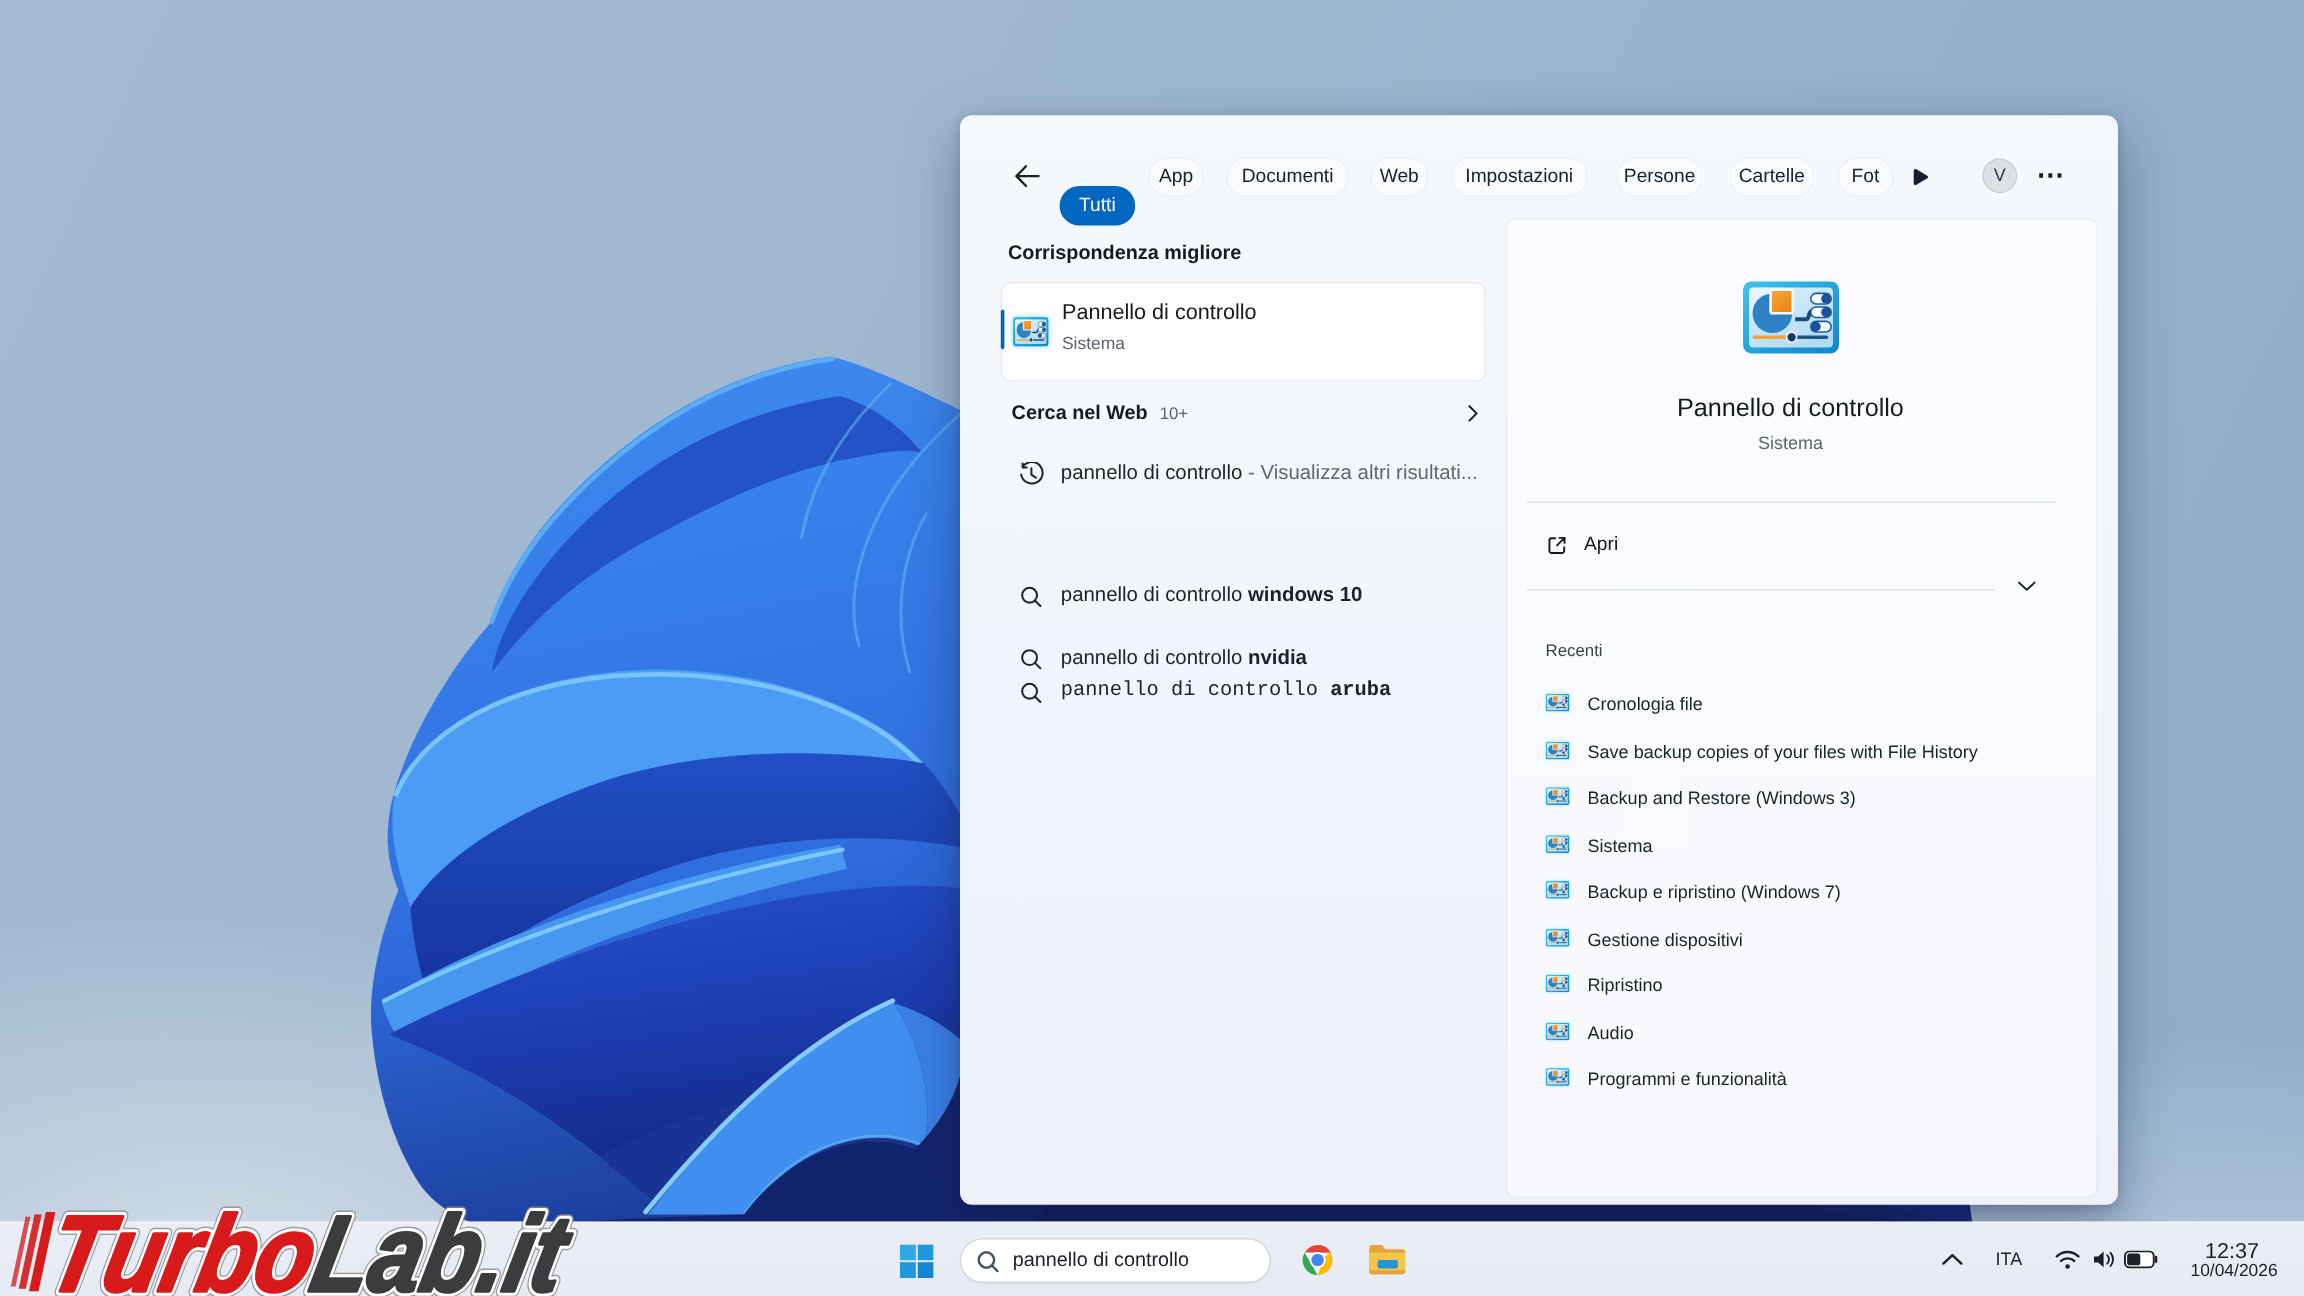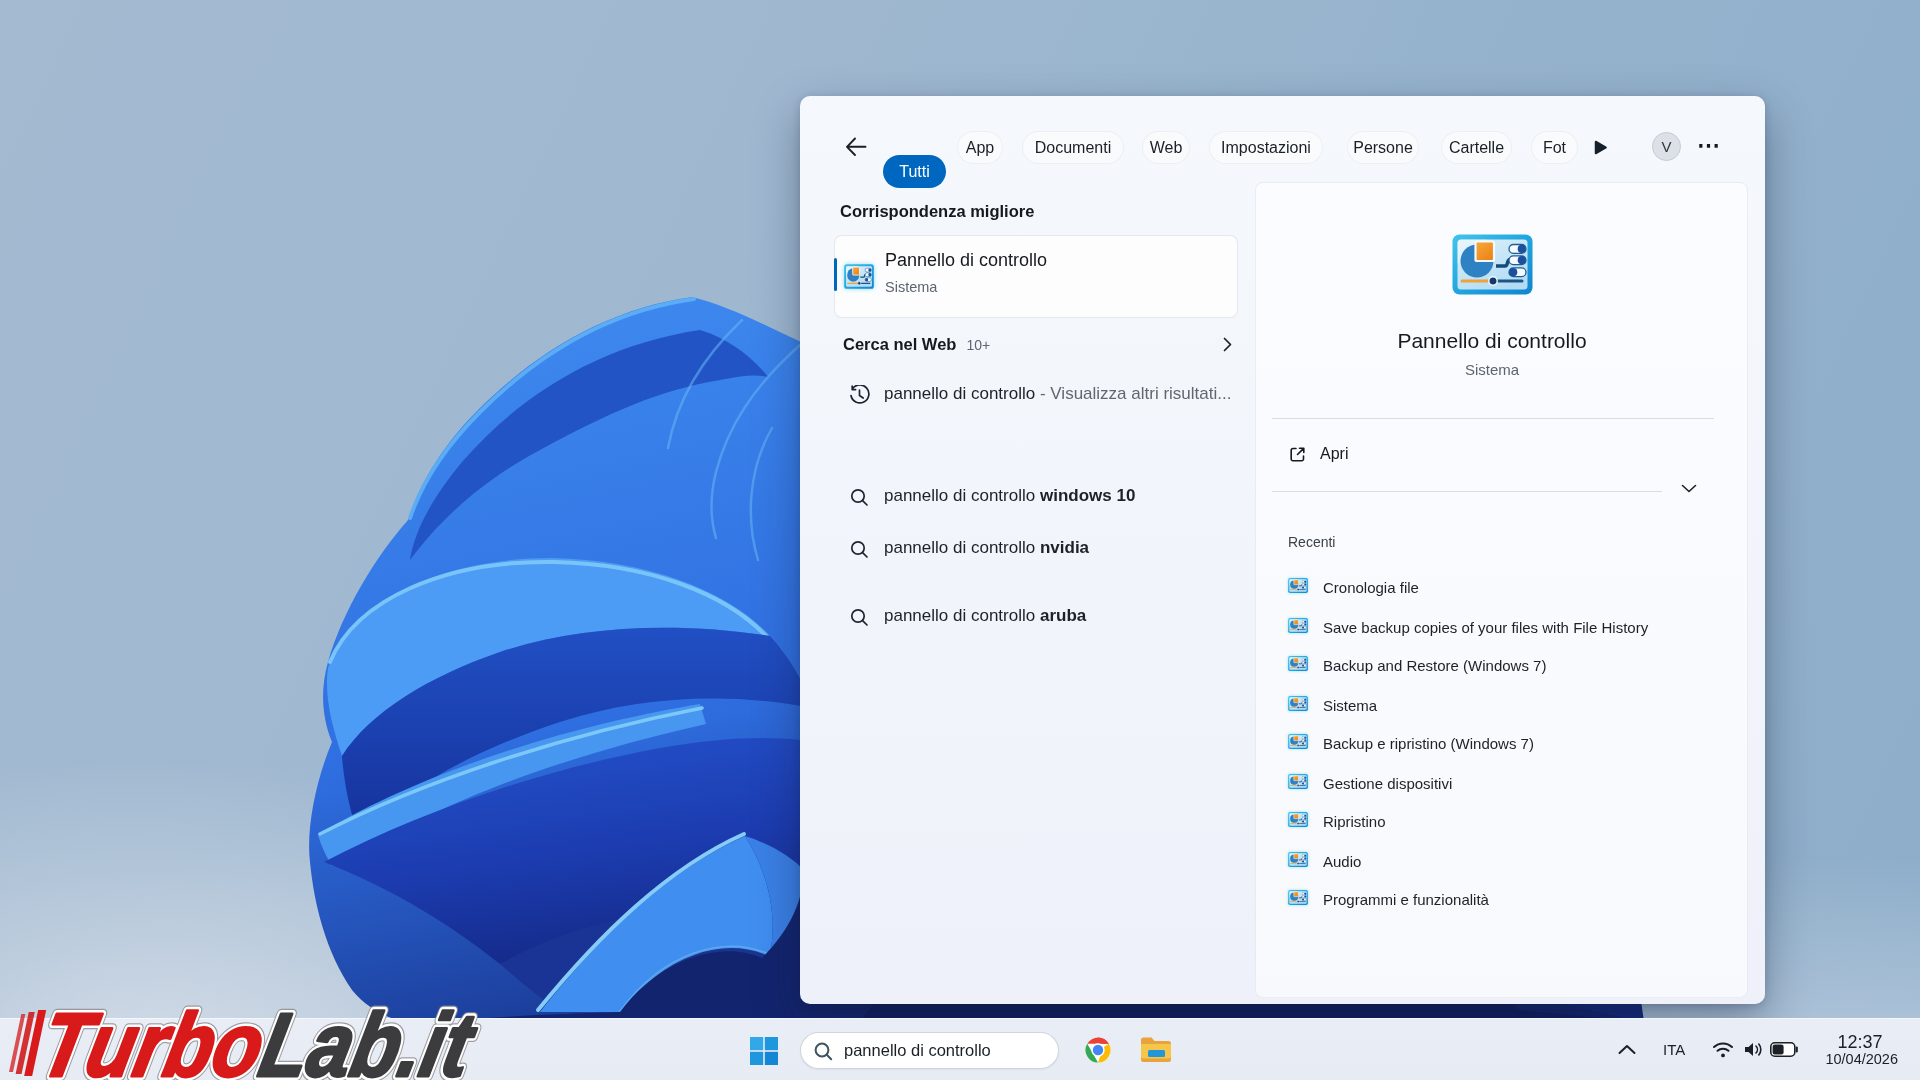--- a/index.html
+++ b/index.html
@@ -198,21 +198,21 @@
           </svg>
         <div class="tx">pannello di controllo <b>windows 10</b></div>
       </div>
       <div class="srow" style="top:347px;">
         <svg class="ic" width="21" height="21" viewBox="0 0 21 21">
             <circle cx="9" cy="9" r="6.2" stroke="#1d2430" stroke-width="1.7" fill="none"></circle>
             <path d="M13.6 13.6 L18 18" stroke="#1d2430" stroke-width="1.7" stroke-linecap="round"></path>
           </svg>
         <div class="tx">pannello di controllo <b>nvidia</b></div>
       </div>
-      <div class="srow" style="top:415px;">
+      <div class="srow" style="top:375px;font-family:Liberation Mono, monospace;">
         <svg class="ic" width="21" height="21" viewBox="0 0 21 21">
             <circle cx="9" cy="9" r="6.2" stroke="#1d2430" stroke-width="1.7" fill="none"></circle>
             <path d="M13.6 13.6 L18 18" stroke="#1d2430" stroke-width="1.7" stroke-linecap="round"></path>
           </svg>
         <div class="tx">pannello di controllo <b>aruba</b></div>
       </div>
     </div>
 
     <div id="rightcard">
       <svg class="bigicon" width="81" height="61" viewBox="0 0 81 61">
@@ -240,21 +240,21 @@
       <div class="rrow" style="top:386px;">
           <svg class="ic" width="20" height="15" viewBox="0 0 81 61">
             <use href="#cpicon"></use>
           </svg>
           <div class="tx">Cronologia file</div>
         </div>
       <div class="rrow" style="top:464px;">
           <svg class="ic" width="20" height="15" viewBox="0 0 81 61">
             <use href="#cpicon"></use>
           </svg>
-          <div class="tx">Backup and Restore (Windows 7)</div>
+          <div class="tx">Backup and Restore (Windows 3)</div>
         </div>
       <div class="rrow" style="top:504px;">
           <svg class="ic" width="20" height="15" viewBox="0 0 81 61">
             <use href="#cpicon"></use>
           </svg>
           <div class="tx">Sistema</div>
         </div>
       <div class="rrow" style="top:542px;">
           <svg class="ic" width="20" height="15" viewBox="0 0 81 61">
             <use href="#cpicon"></use>

